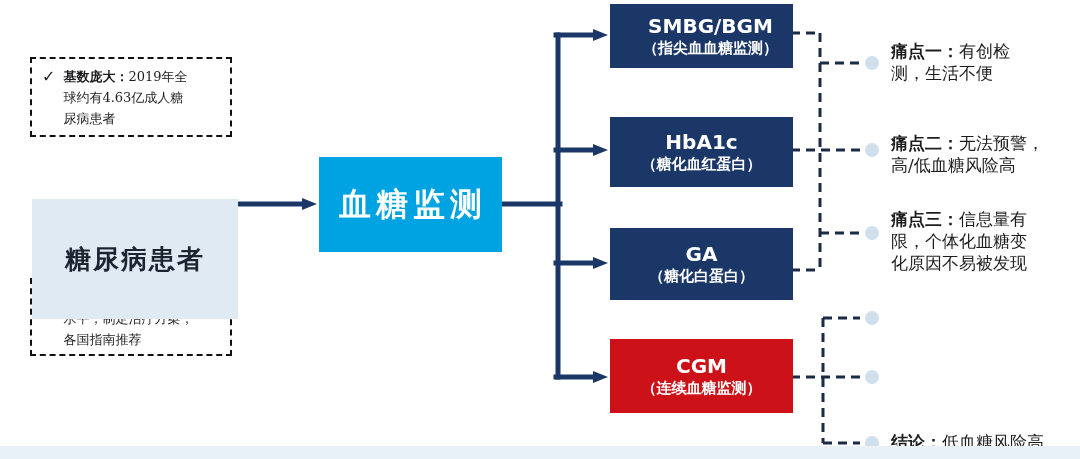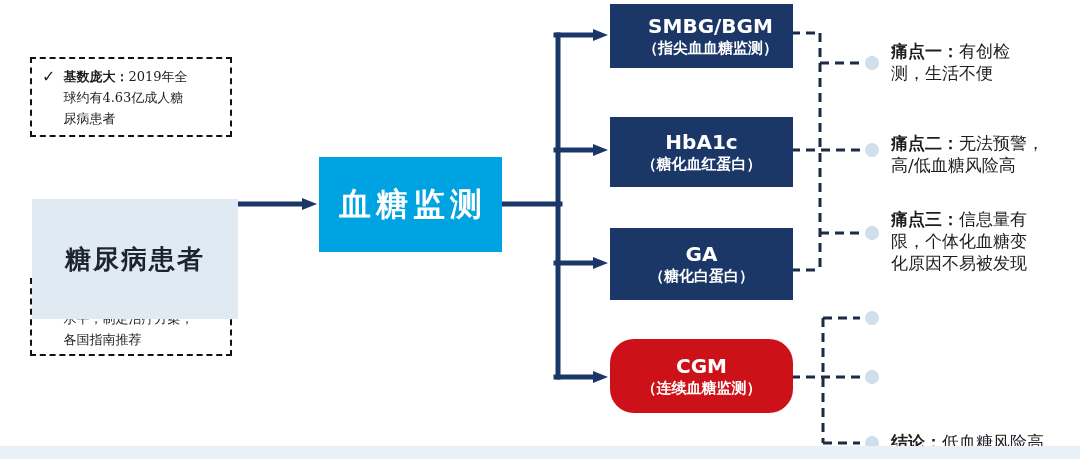--- a/index.html
+++ b/index.html
@@ -51,21 +51,21 @@
   }
   .monitor-box .lbl{
     font-family:"DejaVu Serif","Liberation Serif",serif;
     font-weight:700;font-size:32px;color:#ffffff;letter-spacing:5px;text-indent:5px;
   }
   .method-box{
     position:absolute;left:610px;width:183px;background:var(--navy);
     display:flex;flex-direction:column;align-items:center;justify-content:center;
     color:#fff;text-align:center;
   }
-  .method-box.red{background:var(--red);border-radius:24px;}
+  .method-box.red{background:var(--red);}
   .method-name{font-weight:700;font-size:20px;line-height:24px;}
   .method-sub{
     font-family:"DejaVu Serif","Liberation Serif",serif;
     font-weight:700;font-size:15px;line-height:20px;
   }
   .mb-smbg{top:4px;height:64px;padding-left:18px;}
   .mb-hba1c{top:117px;height:70px;}
   .mb-ga{top:228px;height:72px;}
   .mb-cgm{top:339px;height:74px;}
 

